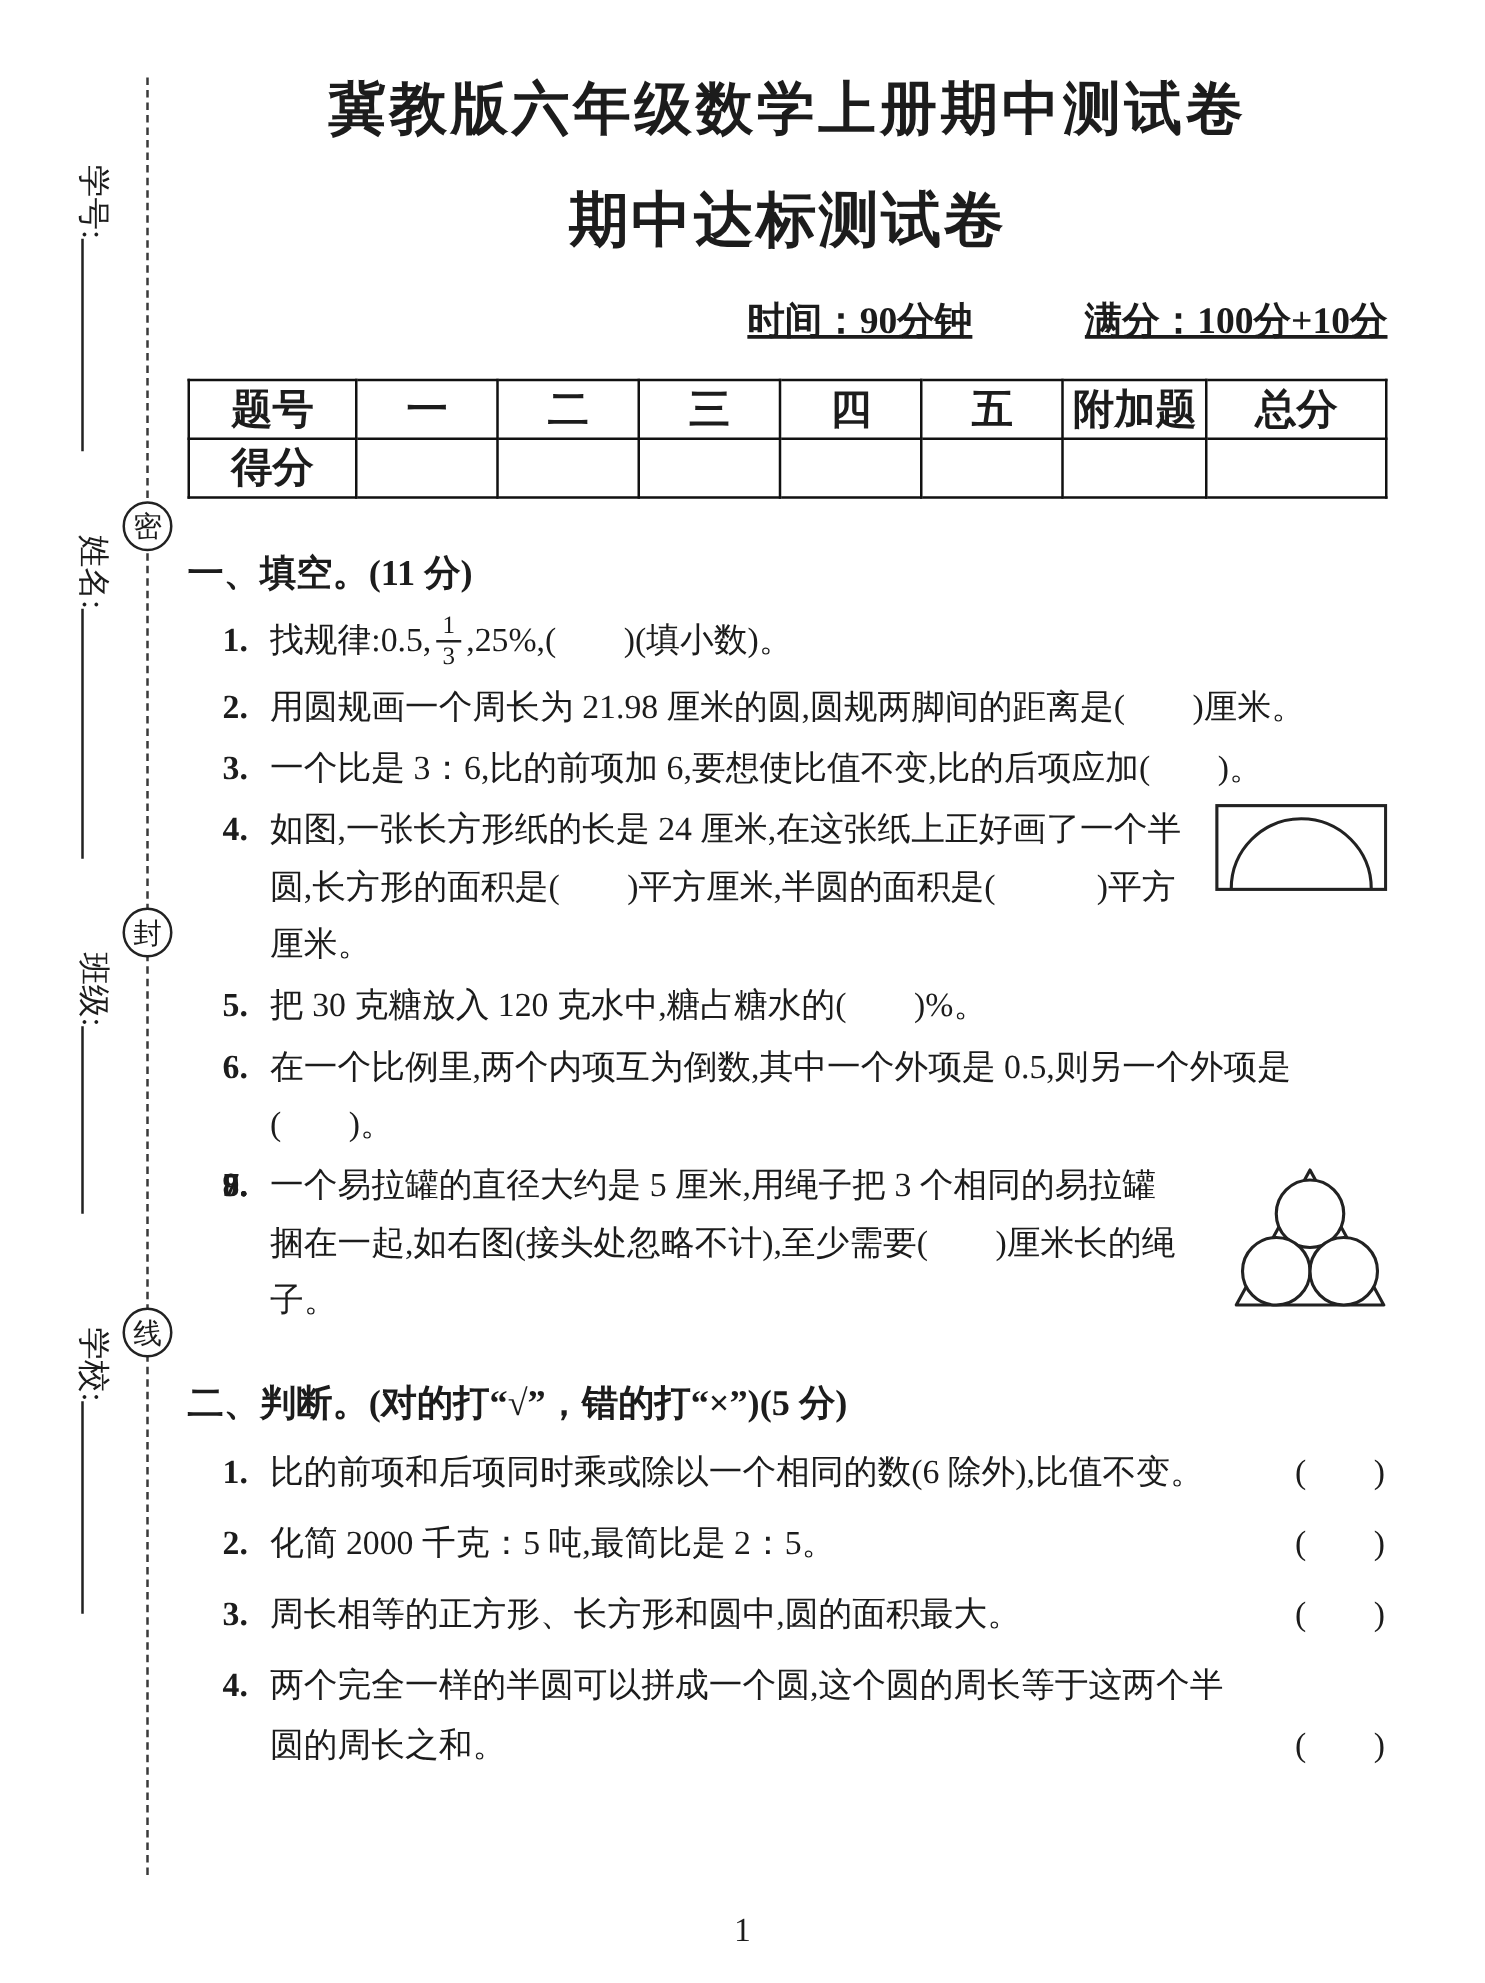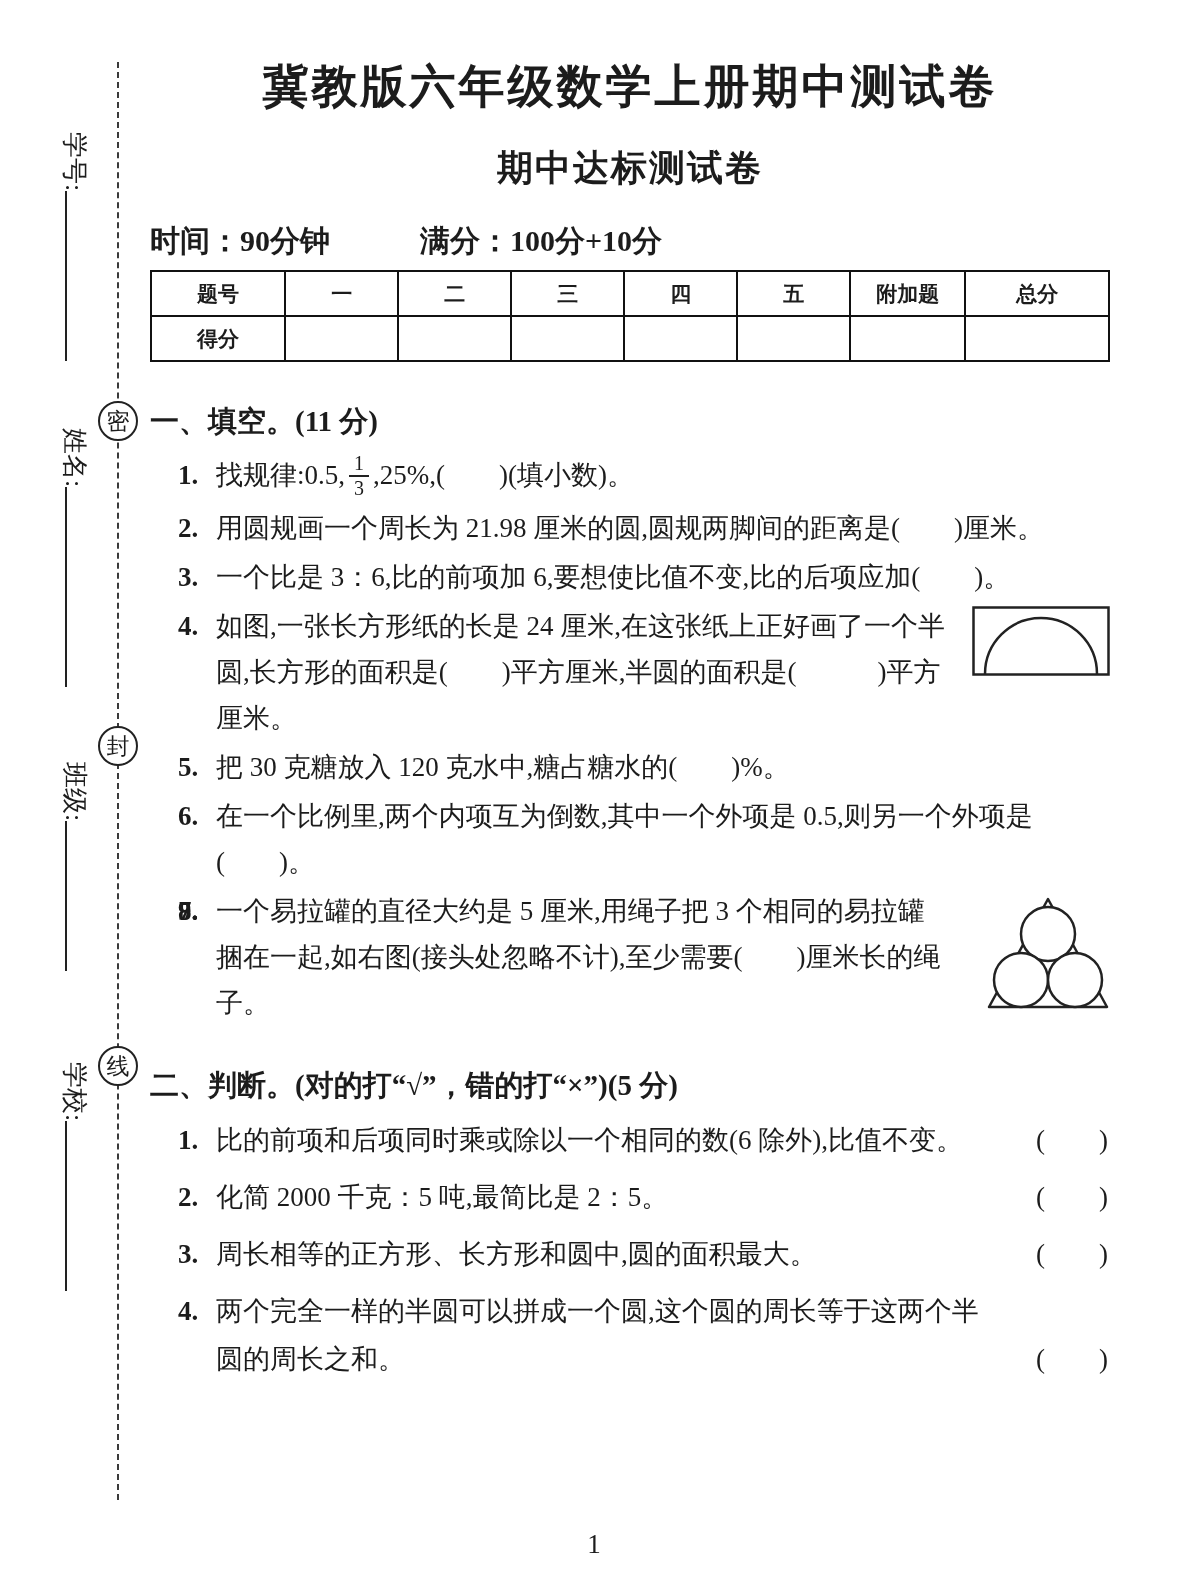--- a/index.html
+++ b/index.html
@@ -18,26 +18,26 @@
                 font-size:26px; white-space:nowrap; height:34px; }
   .side-field .side-line { display:inline-block; border-bottom:2px solid #222; height:20px; }
   .sf1 { top:132px; } .sf1 .side-line { width:170px; }
   .sf2 { top:428px; } .sf2 .side-line { width:200px; }
   .sf3 { top:762px; } .sf3 .side-line { width:150px; }
   .sf4 { top:1062px; } .sf4 .side-line { width:170px; }
 
   
   .content { position:absolute; left:150px; top:56px; width:960px; }
   .title { font-size:46px; font-weight:700; text-align:center; letter-spacing:3px; }
-  .subtitle { font-size:36px; font-weight:600; text-align:center; margin-top:26px; letter-spacing:2px; }
-  .info { font-size:30px; text-align:left; margin-top:28px; font-weight:600; }
+  .subtitle { font-size:48px; font-weight:600; text-align:center; margin-top:26px; letter-spacing:2px; }
+  .info { font-size:30px; text-align:right; margin-top:28px; font-weight:600;text-decoration:underline; }
   .info-gap { display:inline-block; width:90px; }
 
-  table.score-table { width:100%; border-collapse:collapse; margin-top:8px;
-                      font-size:21px; font-weight:700; }
+  table.score-table { width:100%; border-collapse:collapse; margin-top:26px;
+                      font-size:33px; font-weight:700; }
   table.score-table td { border:2.5px solid #111; height:45px; text-align:center; vertical-align:middle; }
   table.score-table td:first-child { width:14%; }
   table.score-table td:nth-child(7) { width:12%; }
   table.score-table td:last-child { width:15%;text-align:center; }
 
   .section-heading { font-size:29px; font-weight:700; margin-top:40px; margin-bottom:10px; }
   .items { font-size:27px; line-height:46px; }
   .q-item { position:relative; padding-left:66px; margin-bottom:3px; }
   .q-num { position:absolute; left:28px; top:0; font-weight:700; }
   .q-item.fig-right { padding-right:162px; }

